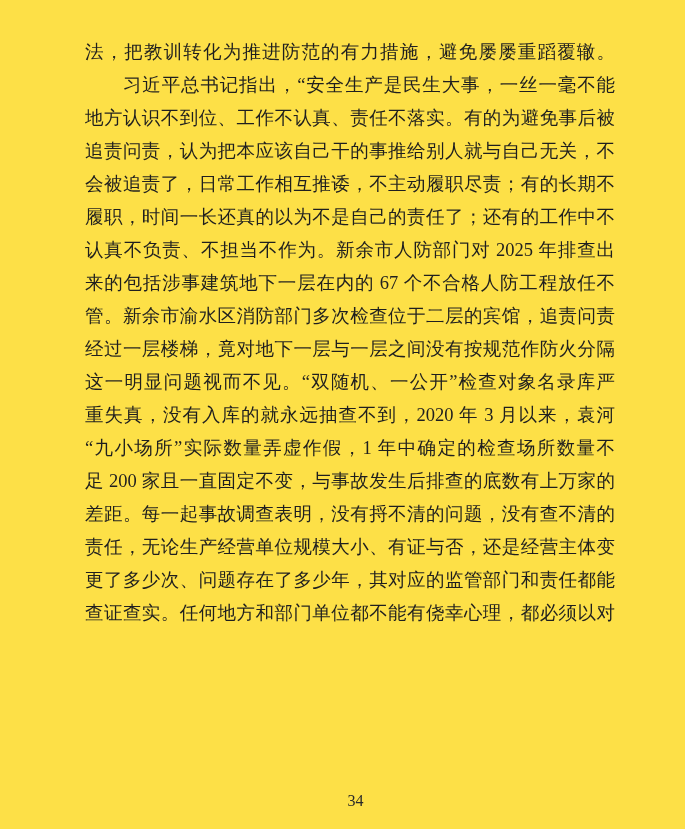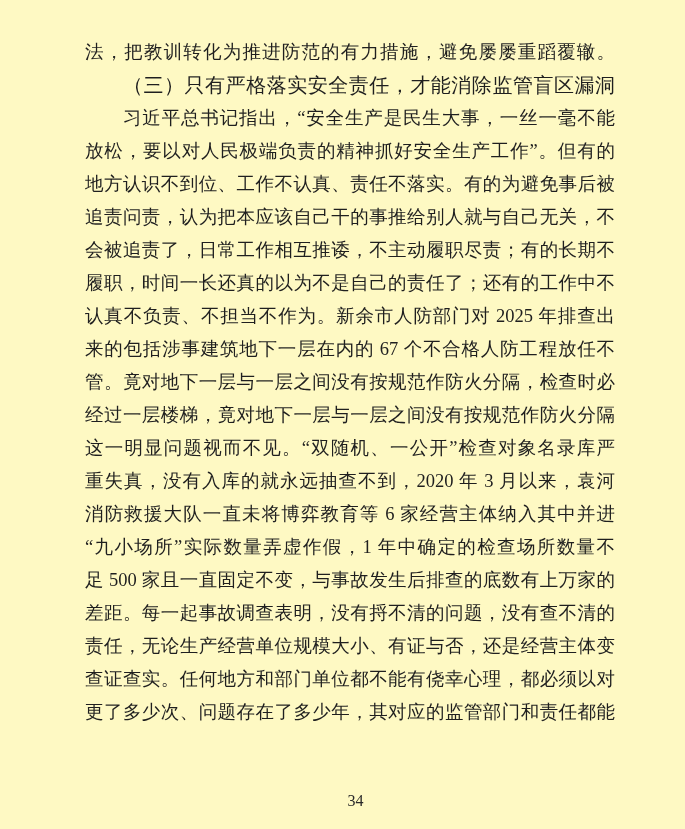--- a/index.html
+++ b/index.html
@@ -10,21 +10,21 @@
     width: 685px;
     height: 829px;
     position: relative;
     background: #ffffff;
     overflow: hidden;
     font-family: "Liberation Serif", "DejaVu Serif", serif;
   }
   .page {
     position: absolute;
     inset: 0;
-    background: #fef9c3;
+    background: #fde047;
   }
   .text-block {
     position: absolute;
     top: 36px;
     left: 85px;
     width: 530px;
   }
   .line {
     height: 33px;
     line-height: 33px;
@@ -53,35 +53,32 @@
     color: #2a2a2a;
     line-height: 18px;
   }
 </style>
 </head>
 <body>
 
 <div class="page">
   <div class="text-block">
     <div class="line">法，把教训转化为推进防范的有力措施，避免屡屡重蹈覆辙。</div>
-    <div class="line indent heading">（三）只有严格落实安全责任，才能消除监管盲区漏洞</div>
     <div class="line indent">习近平总书记指出，“安全生产是民生大事，一丝一毫不能</div>
-    <div class="line">放松，要以对人民极端负责的精神抓好安全生产工作”。但有的</div>
     <div class="line">地方认识不到位、工作不认真、责任不落实。有的为避免事后被</div>
     <div class="line">追责问责，认为把本应该自己干的事推给别人就与自己无关，不</div>
     <div class="line">会被追责了，日常工作相互推诿，不主动履职尽责；有的长期不</div>
     <div class="line">履职，时间一长还真的以为不是自己的责任了；还有的工作中不</div>
     <div class="line">认真不负责、不担当不作为。新余市人防部门对 2025 年排查出</div>
     <div class="line">来的包括涉事建筑地下一层在内的 67 个不合格人防工程放任不</div>
-    <div class="line">管。竟对地下一层与一层之间没有按规范作防火分隔，检查时必</div>
+    <div class="line">管。新余市渝水区消防部门多次检查位于二层的宾馆，追责问责</div>
     <div class="line">经过一层楼梯，竟对地下一层与一层之间没有按规范作防火分隔</div>
     <div class="line">这一明显问题视而不见。“双随机、一公开”检查对象名录库严</div>
     <div class="line">重失真，没有入库的就永远抽查不到，2020 年 3 月以来，袁河</div>
-    <div class="line">消防救援大队一直未将博弈教育等 6 家经营主体纳入其中并进</div>
     <div class="line">“九小场所”实际数量弄虚作假，1 年中确定的检查场所数量不</div>
-    <div class="line">足 500 家且一直固定不变，与事故发生后排查的底数有上万家的</div>
+    <div class="line">足 200 家且一直固定不变，与事故发生后排查的底数有上万家的</div>
     <div class="line">差距。每一起事故调查表明，没有捋不清的问题，没有查不清的</div>
     <div class="line">责任，无论生产经营单位规模大小、有证与否，还是经营主体变</div>
+    <div class="line">更了多少次、问题存在了多少年，其对应的监管部门和责任都能</div>
     <div class="line">查证查实。任何地方和部门单位都不能有侥幸心理，都必须以对</div>
-    <div class="line">更了多少次、问题存在了多少年，其对应的监管部门和责任都能</div>
   </div>
   <div class="page-number">34</div>
 </div>
 
 </body></html>

